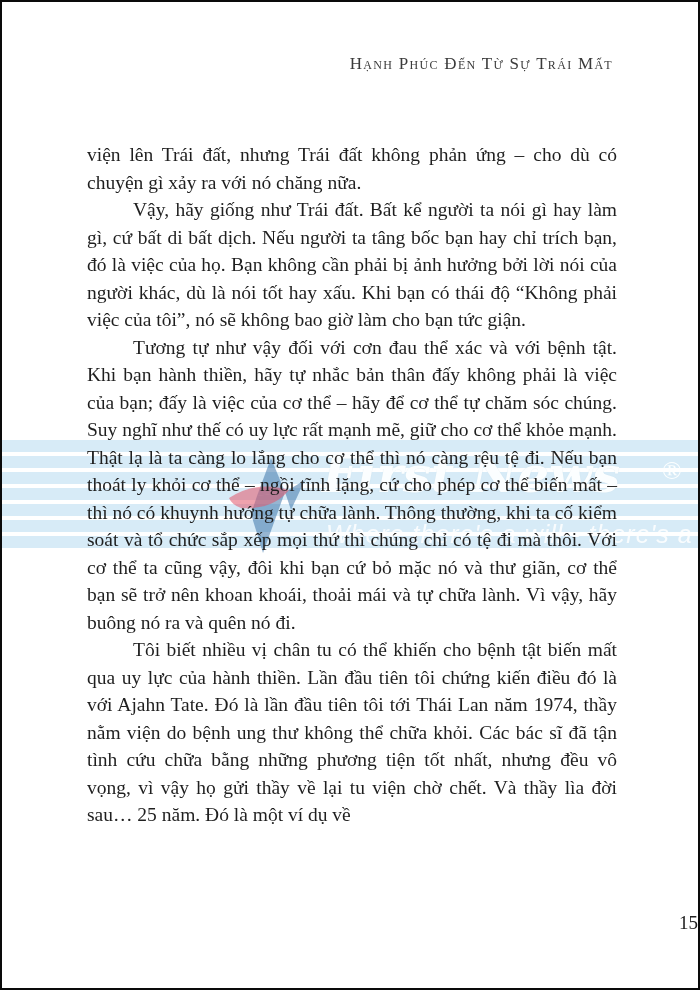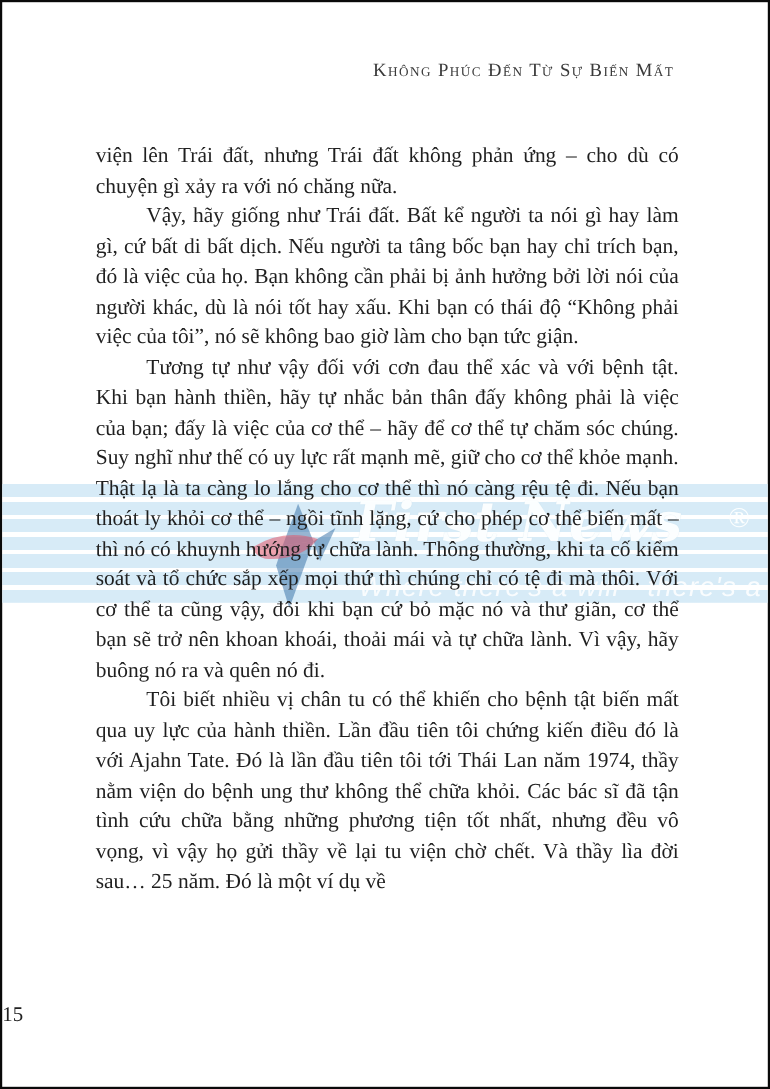--- a/index.html
+++ b/index.html
@@ -84,39 +84,39 @@
     left: 85px;
     top: 121px;
     width: 530px;
     z-index: 2;
     font-size: 19.5px;
     line-height: 27.5px;
     color: #1f1f1f;
     text-align: justify;
   }
   .body-text p { text-indent: 46px; }
-  .body-text p.continuation { text-indent: 0; margin-top: 5px; }
+  .body-text p.continuation { text-indent: 0; margin-top: 18px; }
 
   .page-number {
     position: absolute;
     top: 910px;
     left: 0;
     width: 100%;
-    text-align: left;
+    text-align: right;
     font-size: 19px;
     color: #222222;
     z-index: 2;
   }
 </style>
 </head>
 <body>
 
 <div class="page">
 
-  <div class="running-header">Không Phúc Đến Từ Sự Biến Mất</div>
+  <div class="running-header">Hạnh Phúc Đến Từ Sự Trái Mất</div>
 
   <div class="watermark-band">
     <svg class="wm-logo" width="78" height="96" viewBox="0 0 78 96">
       <g fill-opacity="0.5">
         <polygon points="44,0 58,34 30,38" fill="#2f6ca3"></polygon>
         <polygon points="30,38 58,34 36,95 24,56" fill="#2f6ca3"></polygon>
         <polygon points="58,34 78,22 64,52" fill="#2f6ca3"></polygon>
       </g>
       <path d="M2,40 Q30,22 62,32 Q46,52 14,50 Q5,47 2,40 Z" fill-opacity="0.55" fill="#e2566a"></path>
     </svg>

